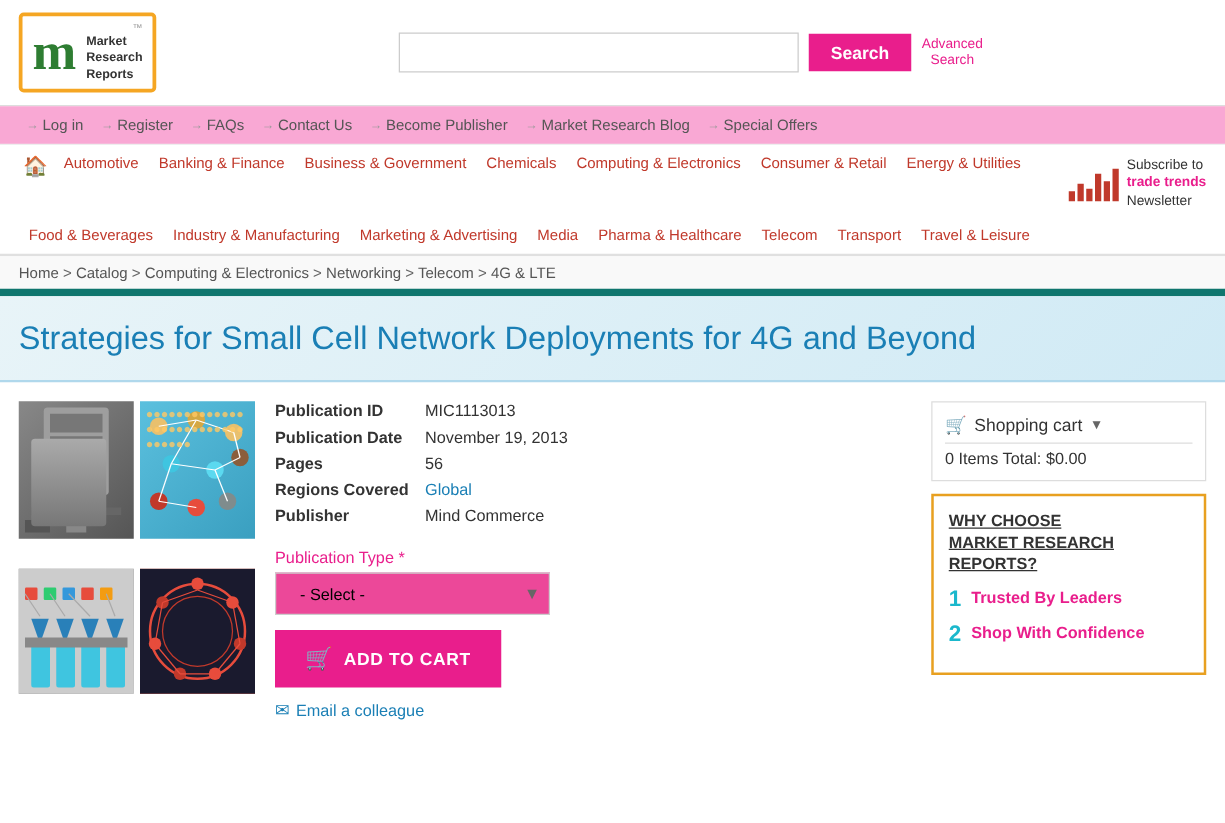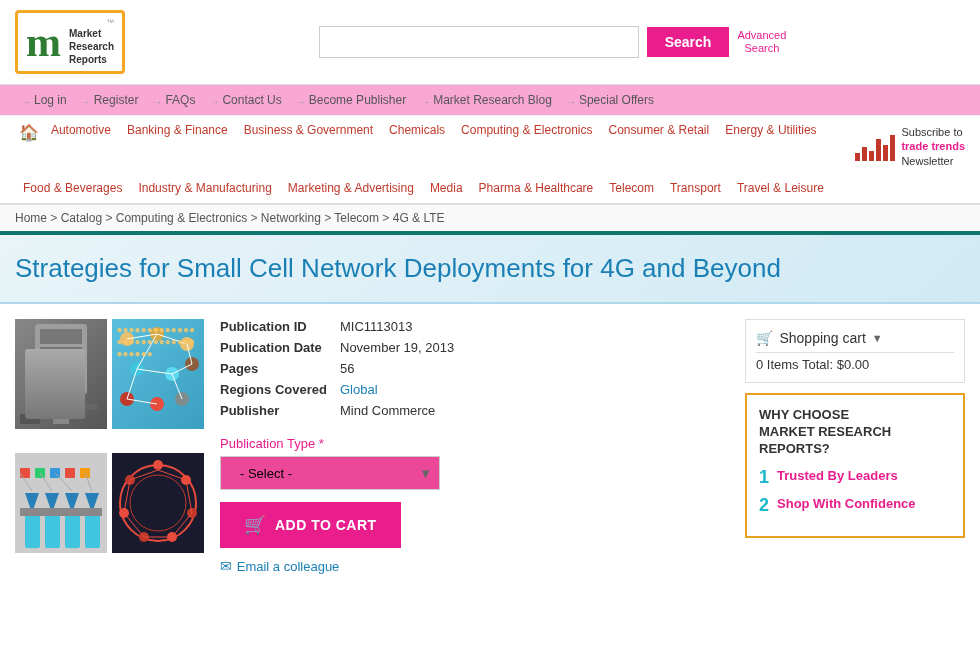--- a/index.html
+++ b/index.html
@@ -25,21 +25,21 @@
     .cat-nav-row { display: flex; align-items: stretch; }
     .cat-nav-row a { color: #c0392b; text-decoration: none; font-size: 12px; padding: 7px 8px; white-space: nowrap; }
     .subscribe-box { font-size: 11px; color: #333; line-height: 1.3; padding: 5px 0; }
     .home-icon { color: #c0392b; font-size: 16px; padding: 7px 4px; }
 
     
     .cat-nav-row2 { display: flex; align-items: center; padding-bottom: 4px; }
     .cat-nav-row2 a { color: #c0392b; text-decoration: none; font-size: 12px; padding: 4px 8px; white-space: nowrap; }
 
     
-    .breadcrumb { padding: 6px 15px; font-size: 12px; color: #666; background: #f9f9f9; border-bottom: 4px solid #0f766e; }
+    .breadcrumb { padding: 6px 15px; font-size: 12px; color: #666; background: #f9f9f9; border-bottom: 6px solid #0f766e; }
     .breadcrumb a { color: #555; text-decoration: none; }
 
     
     .page-title { background: linear-gradient(135deg, #e8f4f8 0%, #d0eaf5 100%); padding: 18px 15px 18px 15px; border-bottom: 2px solid #b0d8ec; }
     .page-title h1 { font-size: 26px; color: #1a7fb5; font-weight: 300; line-height: 1.2; }
 
     
     .main-content { display: flex; padding: 15px; gap: 15px; background: #fff; }
     .product-images { width: 190px; display: grid; grid-template-columns: 1fr 1fr; grid-template-rows: auto auto; gap: 3px; }
     .img-placeholder { width: 92px; height: 100px; background: #ddd; overflow: hidden; position: relative; }
@@ -331,21 +331,21 @@
       </div>
       <hr class="divider-line">
       <div class="cart-total">
         <span>0 Items</span>
         <span>Total:</span>
         <span>$0.00</span>
       </div>
     </div>
 
     <div class="why-box">
-      <div class="why-title" style="white-space:pre-line;">WHY CHOOSE
+      <div class="why-title" style="white-space:pre-line;text-decoration:underline;">WHY CHOOSE
 MARKET RESEARCH
 REPORTS?</div>
       <div class="why-item">
         <div class="why-number">1</div>
         <div class="why-content">
           <strong>Trusted By Leaders</strong>
         </div>
       </div>
       <div class="why-item">
         <div class="why-number">2</div>

